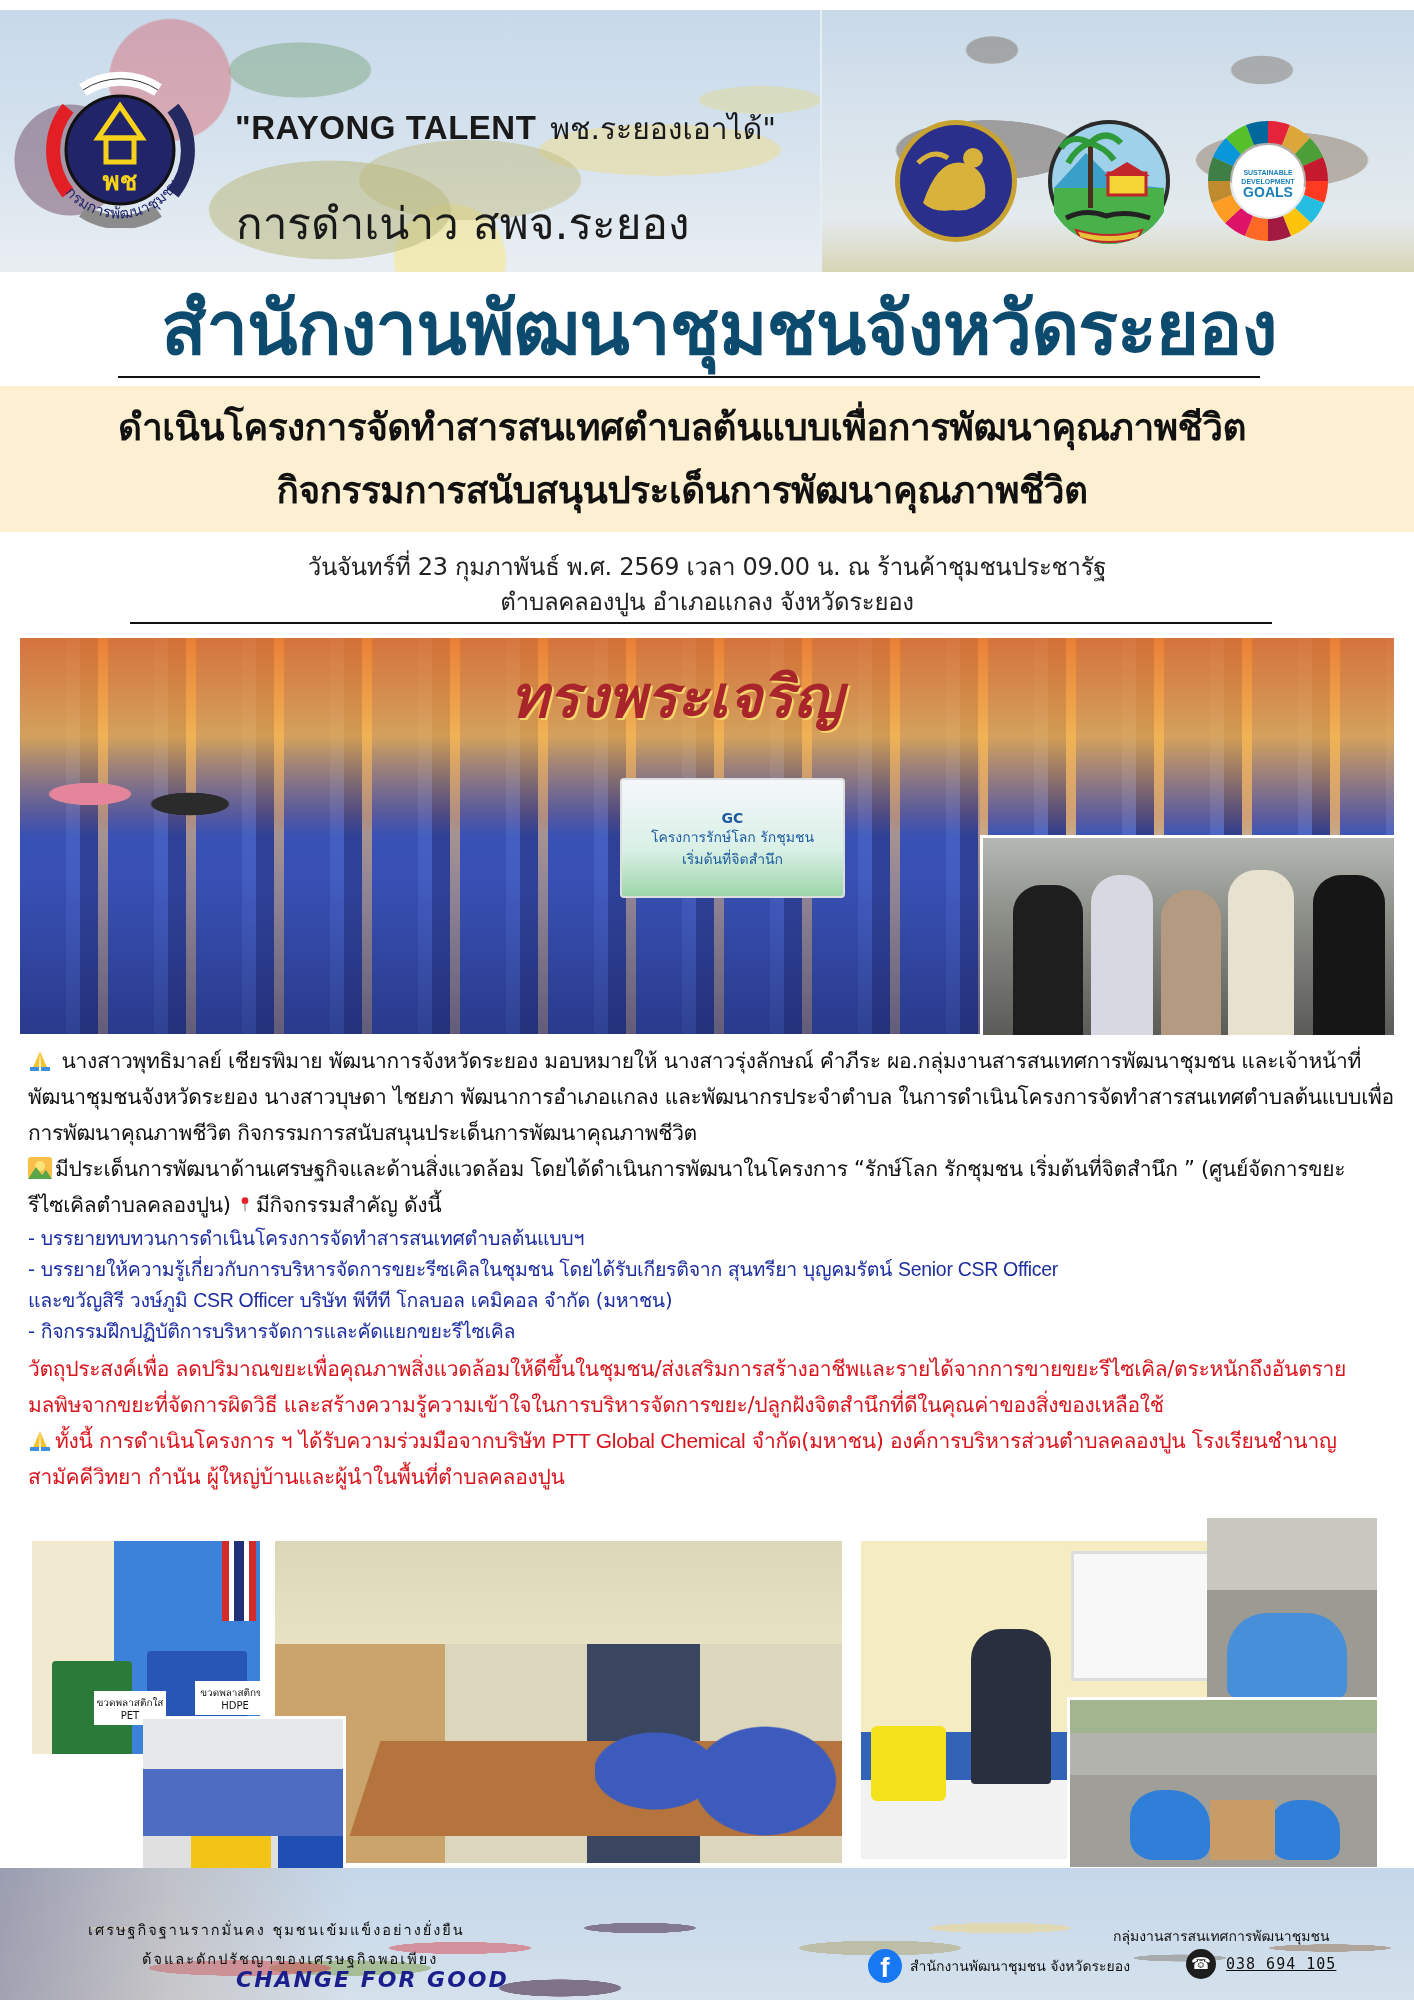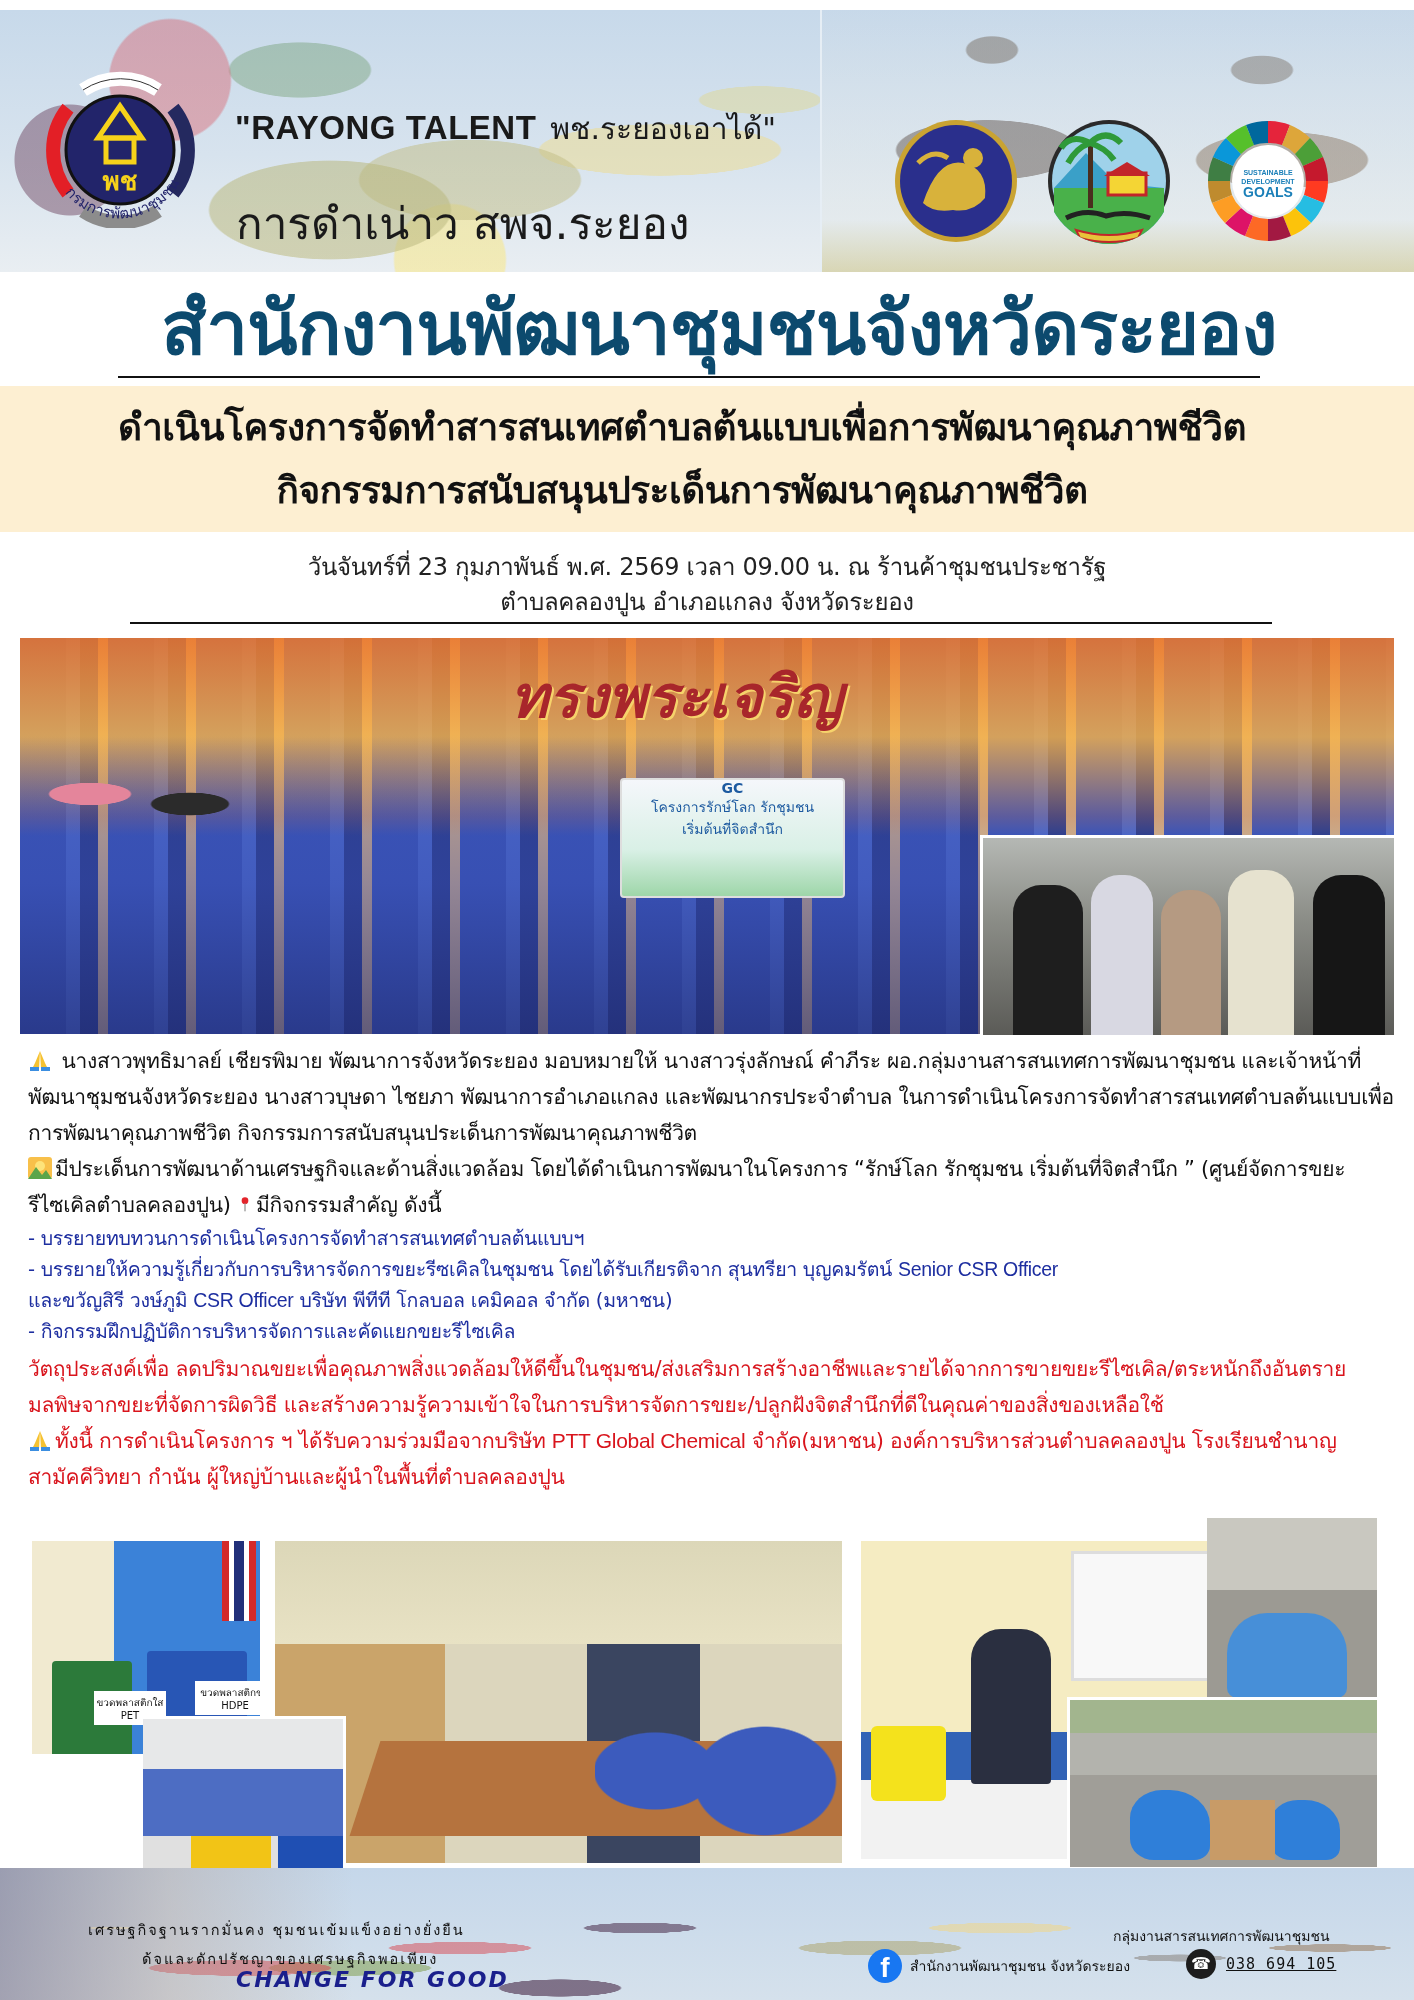--- a/index.html
+++ b/index.html
@@ -95,21 +95,21 @@
   .photo-main .people-row {
     position: absolute; left: 0; bottom: 0; width: 960px; height: 300px;
     background:
       radial-gradient(ellipse at 70px 60px, #e4859b 0 40px, transparent 42px),
       radial-gradient(ellipse at 170px 70px, #2b2b2b 0 38px, transparent 40px),
       linear-gradient(180deg, rgba(50,70,170,0) 0%, rgba(50,70,170,.35) 50%, rgba(30,40,110,.6) 100%);
   }
   .photo-main .sign {
     position: absolute; left: 600px; top: 140px; width: 225px; height: 120px;
     background: linear-gradient(180deg, #f5f7fb 0%, #d9f0e6 60%, #9ed6a9 100%);
-    border: 2px solid #ddd; border-radius: 4px; font-size: 14px; color: #1d5aa0; text-align: center; 
+    border: 2px solid #ddd; border-radius: 4px; font-size: 14px; color: #1d5aa0; text-align: center; padding-top: 30px;
   }
   .photo-inset {
     left: 980px; top: 835px; width: 414px; height: 200px;
     background: linear-gradient(180deg, #b5b8b4 0%, #8c8e88 40%, #5b5b57 100%);
     border-left: 3px solid #fff; border-top: 3px solid #fff;
   }
   .photo-inset .fig { position: absolute; bottom: 0; border-radius: 28px 28px 0 0; }
 
   
   .body-text {

